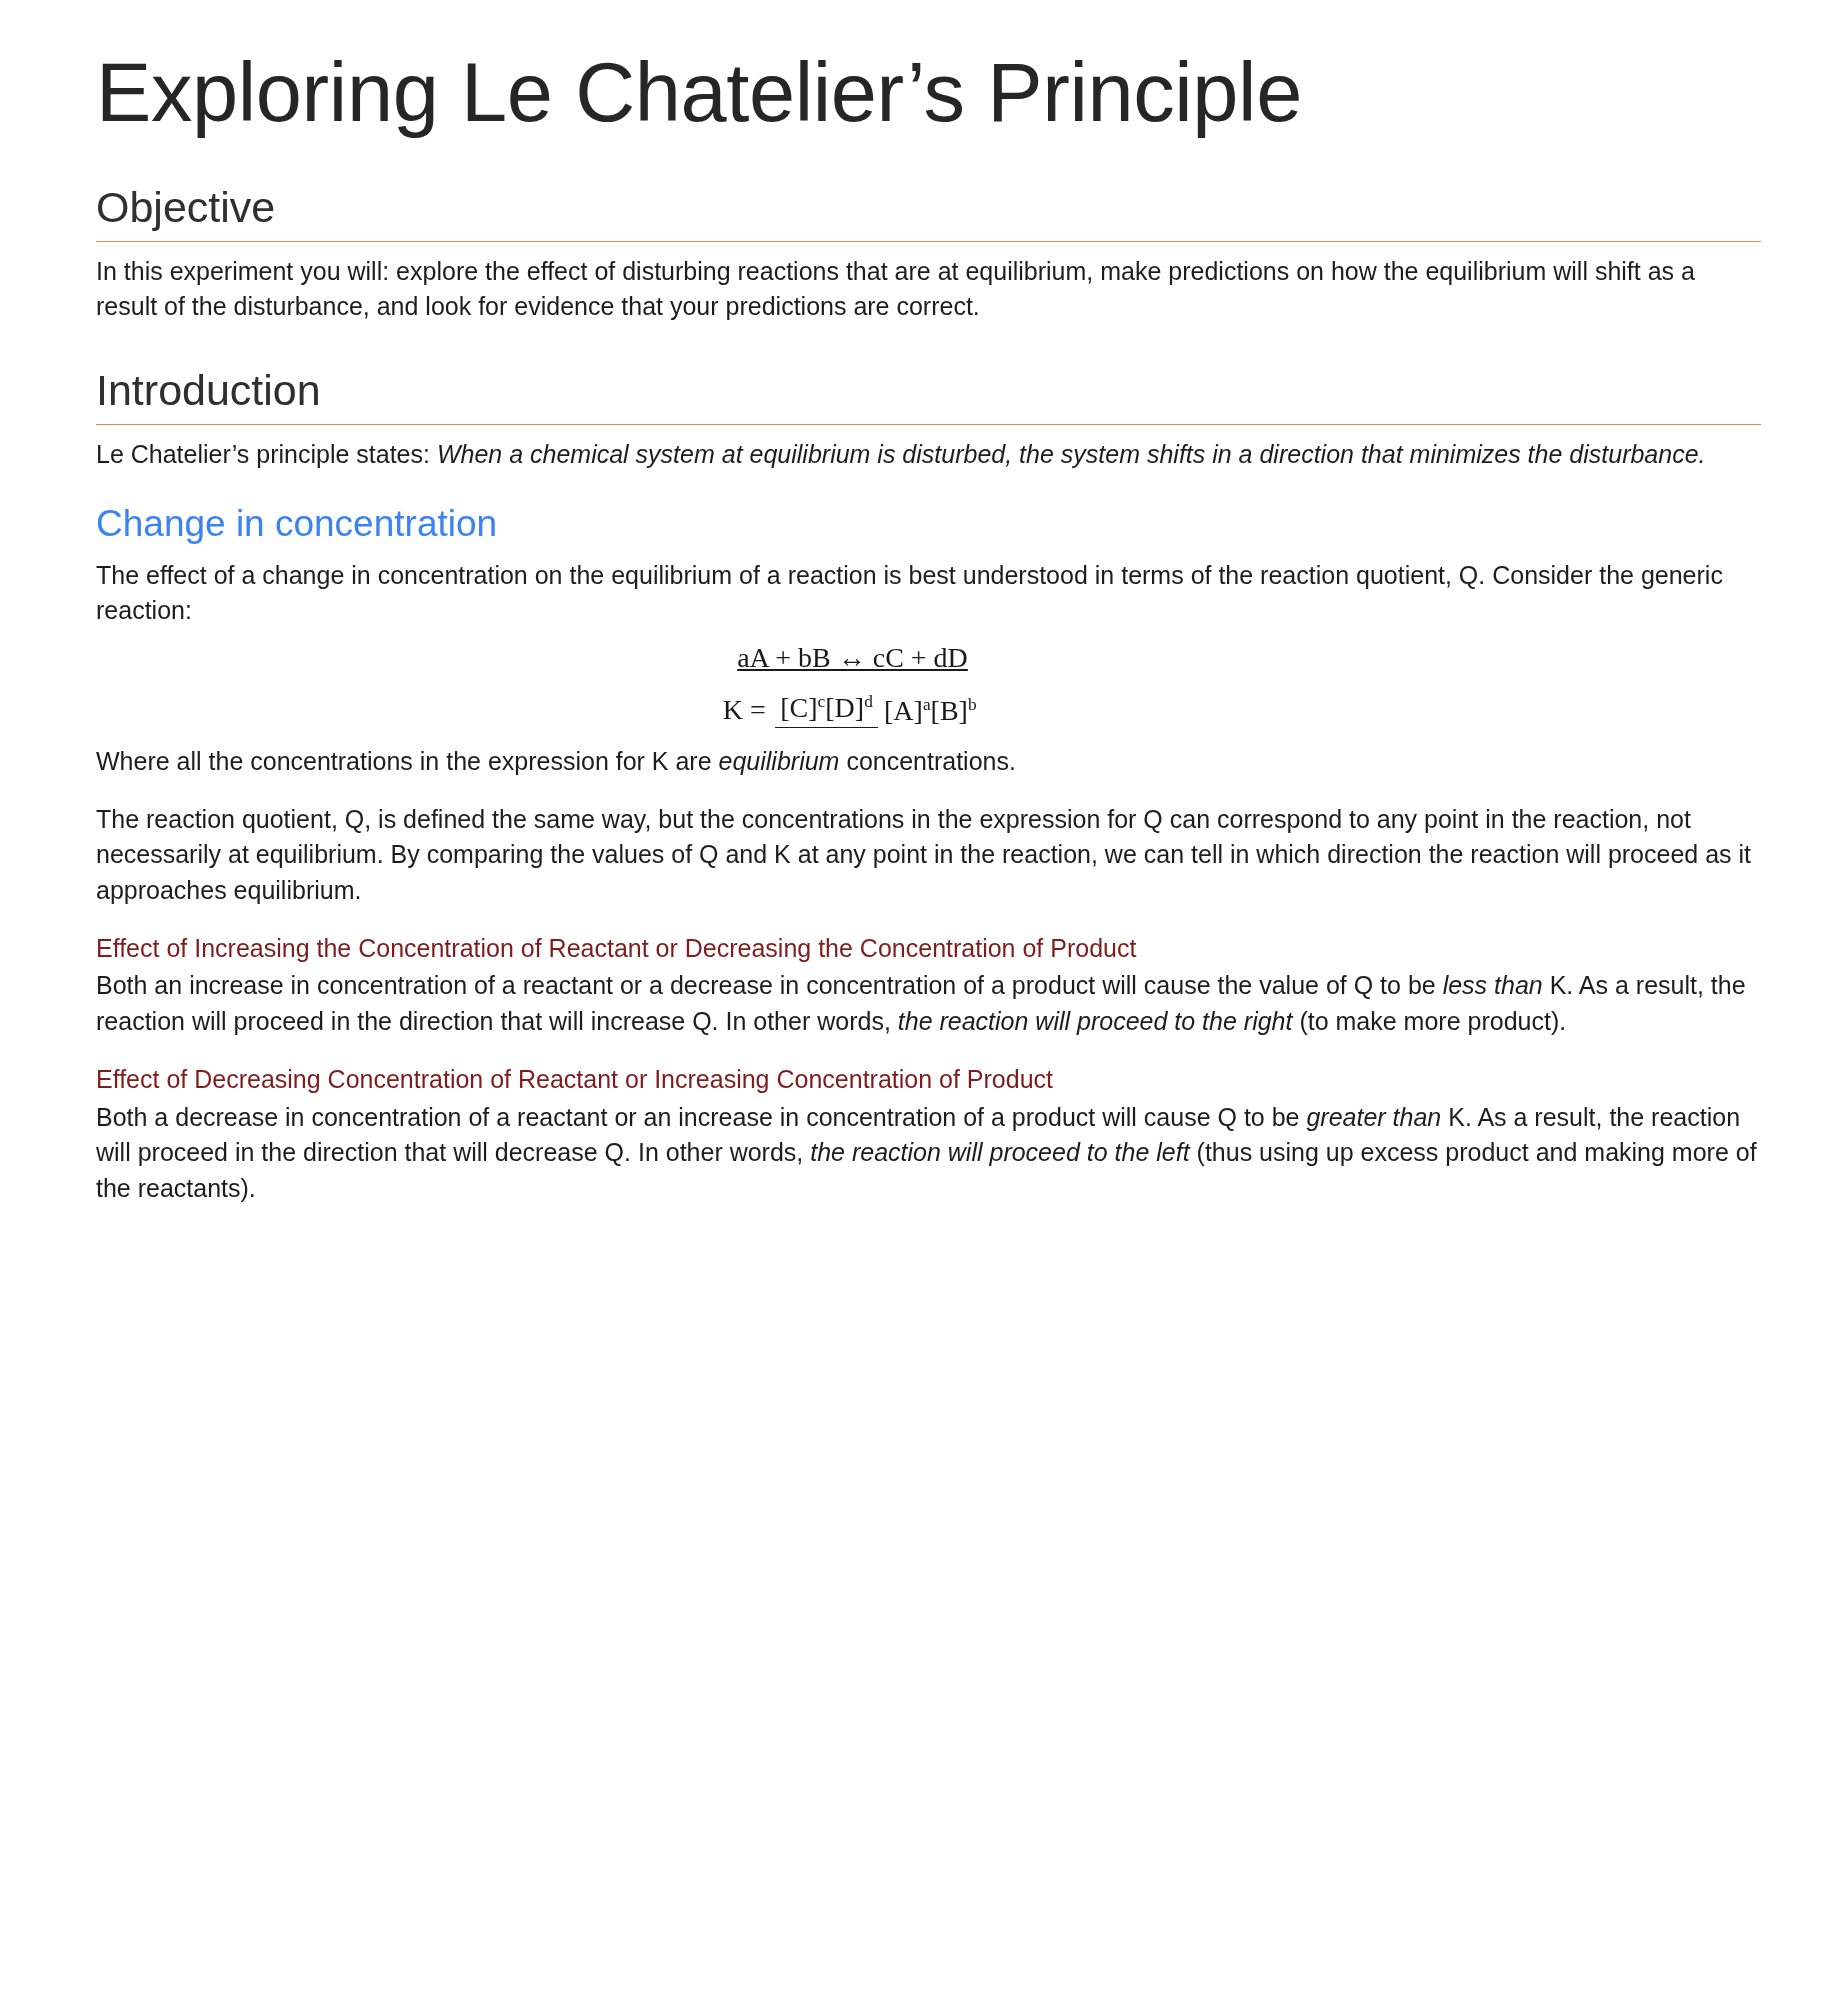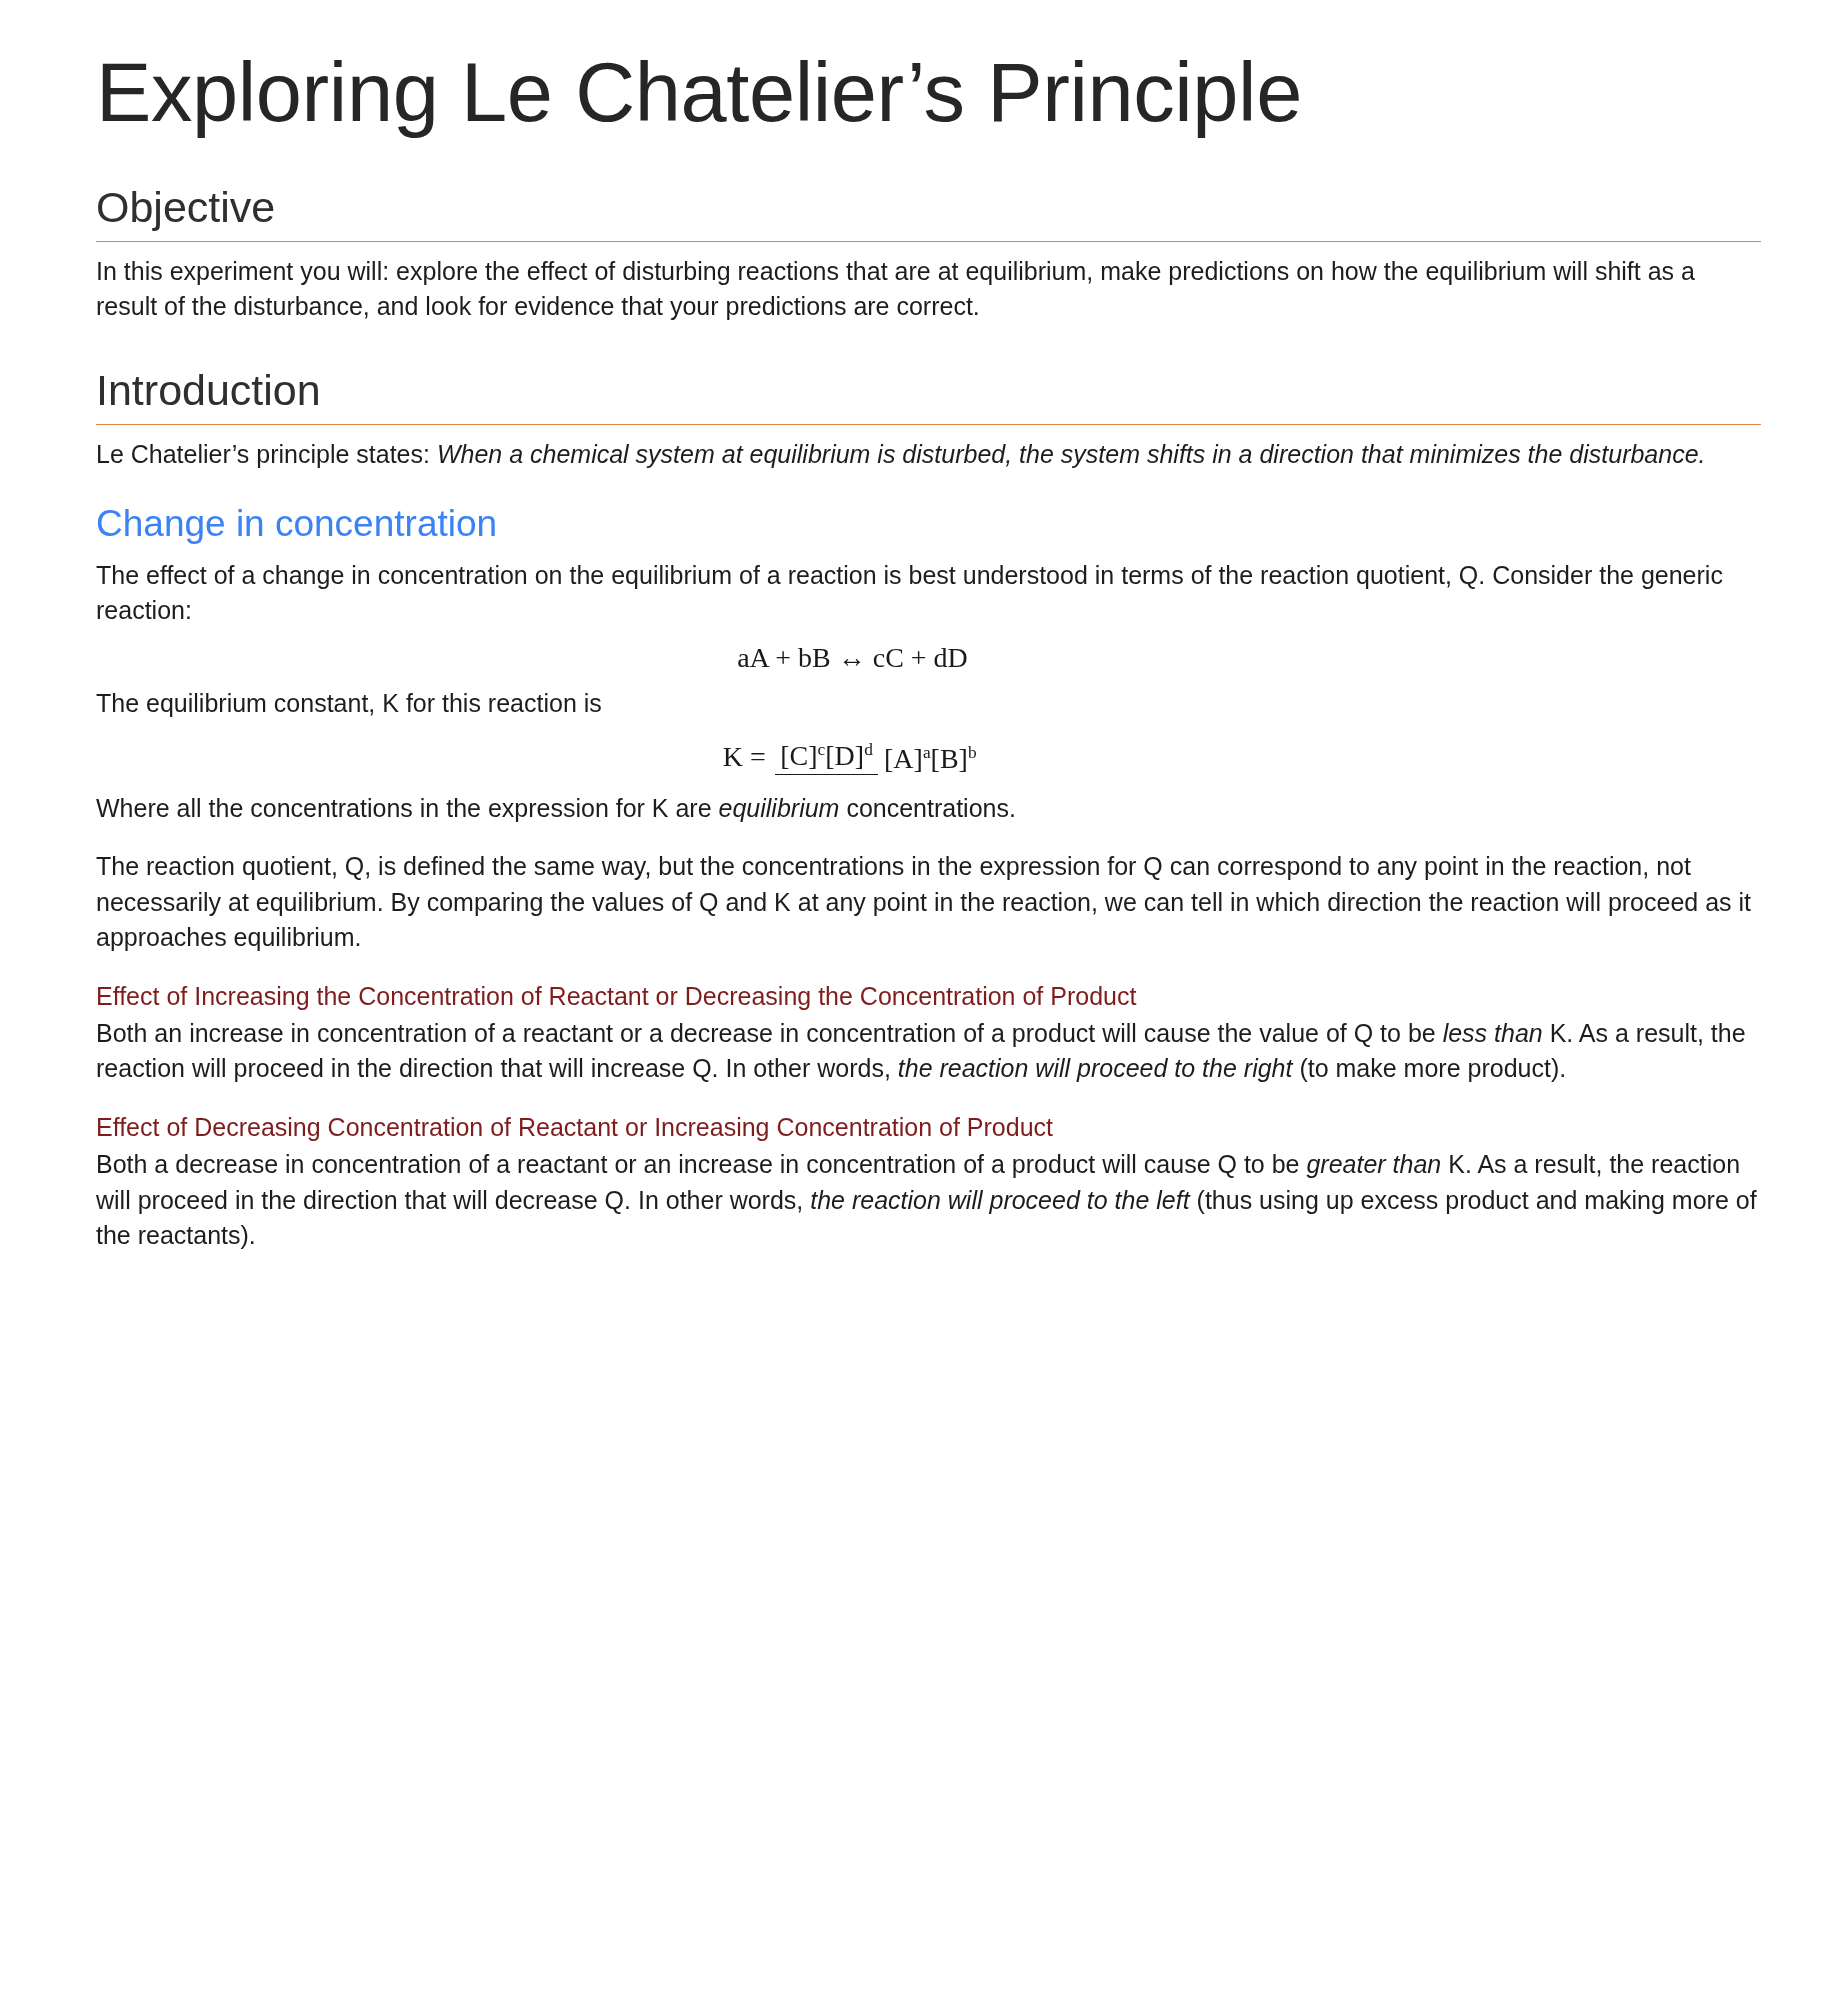--- a/index.html
+++ b/index.html
@@ -68,20 +68,21 @@
   .em {
     font-style: italic;
   }
   .equation {
     text-align: center;
     font-family: "Liberation Serif", serif;
     font-size: 28px;
     color: #1a1a1a;
     margin: 13.6px 0 8px 0;
     padding-right: 152px;
+    text-decoration: underline;
   }
   .equation-k {
     display: flex;
     justify-content: center;
     align-items: center;
     font-family: "Liberation Serif", serif;
     font-size: 28px;
     color: #1a1a1a;
     margin: 17.6px 0 16px 0;
     padding-right: 152px;
@@ -117,21 +118,20 @@
   <p class="body-text">In this experiment you will: explore the effect of disturbing reactions that are at equilibrium, make predictions on how the equilibrium will shift as a result of the disturbance, and look for evidence that your predictions are correct.</p>
 
   <h2 class="section-heading">Introduction</h2>
   <p class="body-text"><span>Le Chatelier’s principle states: </span><span class="em">When a chemical system at equilibrium is disturbed, the system shifts in a direction that minimizes the disturbance.</span></p>
 
   <h3 class="sub-heading">Change in concentration</h3>
   <p class="body-text">The effect of a change in concentration on the equilibrium of a reaction is best understood in terms of the reaction quotient, Q. Consider the generic reaction:</p>
 
   <div class="equation">aA + bB ↔ cC + dD</div>
 
-  <p class="body-text">The equilibrium constant, K for this reaction is</p>
 
   <div class="equation-k">
     <span>K =</span>
     <span class="frac">
       <span class="num">
         <span>[C]</span><sup class="ex">c</sup><span>[D]</span><sup class="ex">d</sup>
       </span>
       <span class="den">
         <span>[A]</span><sup class="ex">a</sup><span>[B]</span><sup class="ex">b</sup>
       </span>

